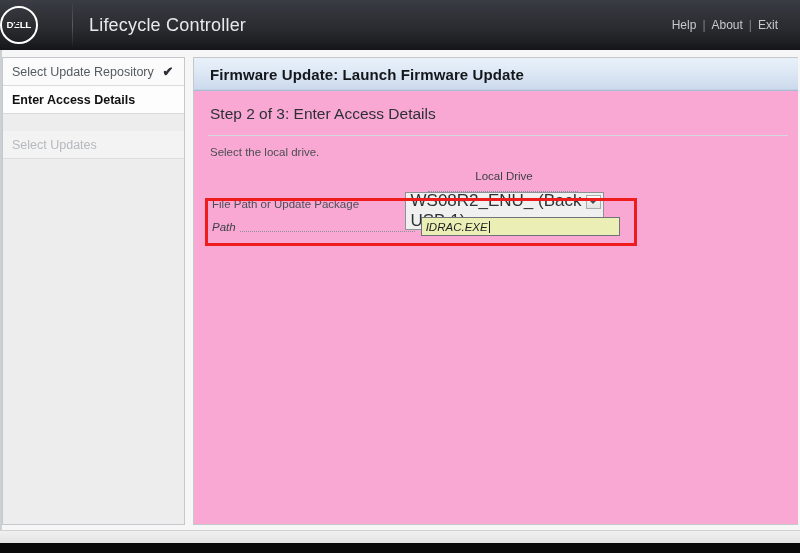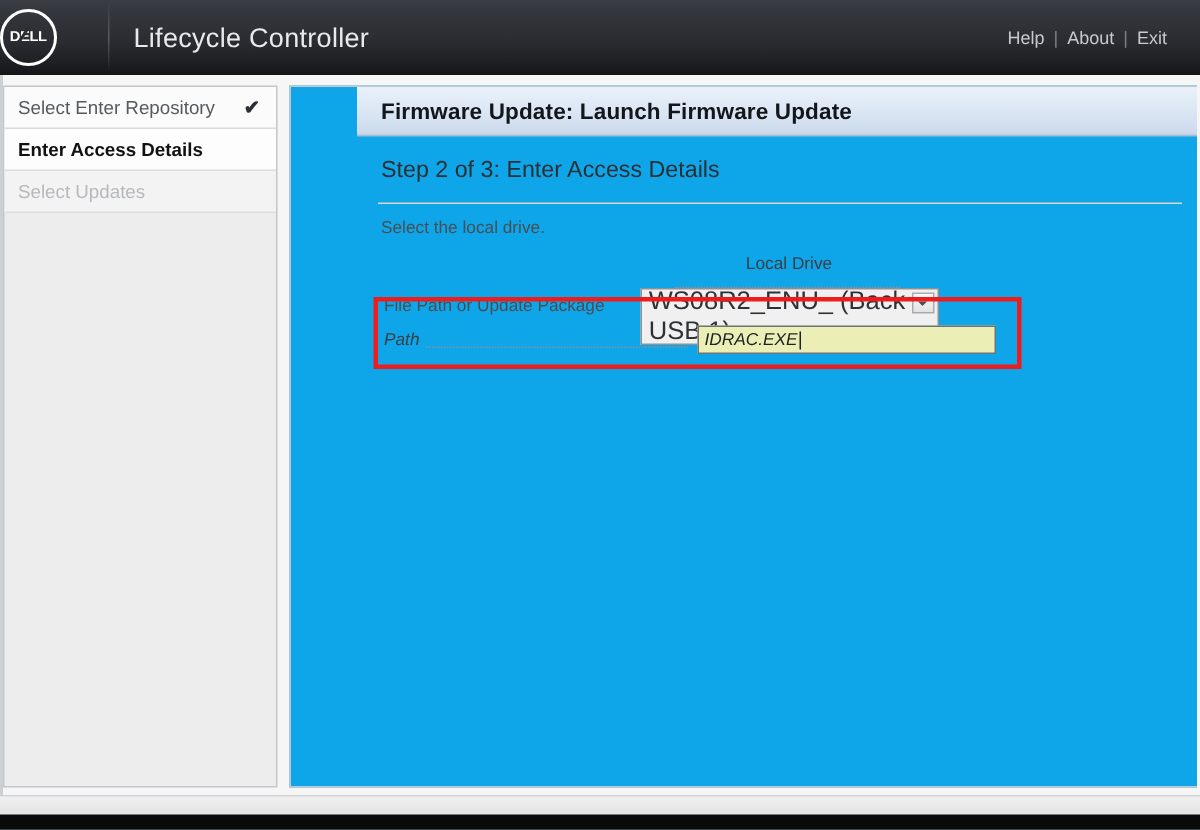--- a/index.html
+++ b/index.html
@@ -133,43 +133,43 @@
   }
   .side-item.active {
     color: #111111;
     font-weight: bold;
     background: #fdfdfd;
   }
   .side-item.disabled {
     color: #b6b9bd;
     background: #f3f3f3;
     border-bottom: 1px solid #dcdee1;
+    margin-top: 17px;
   }
   .side-label { flex: 1 1 auto; }
   .side-check {
     flex: 0 0 auto;
     width: 16px;
     text-align: center;
     color: #2b2f36;
     font-size: 13px;
     font-weight: bold;
   }
 
   
   .content {
     position: absolute;
     left: 193px; top: 7px;
     width: 605px;
     height: 468px;
-    background: #0ea5e9;
+    background: #f9a8d4;
     border: 1px solid #c4c7cb;
     border-right: none;
     box-sizing: border-box;
     overflow: hidden;
-    padding-left: 44px;
   }
   .content-titlebar {
     height: 33px;
     background: linear-gradient(to bottom, #e9f1fa 0%, #dde8f5 45%, #ccdaec 96%, #b9cbe2 100%);
     border-bottom: 1px solid #a8bcd4;
     display: flex;
     align-items: center;
     padding-left: 16px;
     box-sizing: border-box;
   }
@@ -355,21 +355,21 @@
       <a href="#">About</a>
       <span class="sep">|</span>
       <a href="#">Exit</a>
     </div>
   </div>
 
   <div class="body-area">
 
     <div class="sidebar">
       <div class="side-item done">
-        <span class="side-label">Select Enter Repository</span>
+        <span class="side-label">Select Update Repository</span>
         <span class="side-check">✔</span>
       </div>
       <div class="side-item active">
         <span class="side-label">Enter Access Details</span>
         <span class="side-check"></span>
       </div>
       <div class="side-item disabled">
         <span class="side-label">Select Updates</span>
         <span class="side-check"></span>
       </div>

